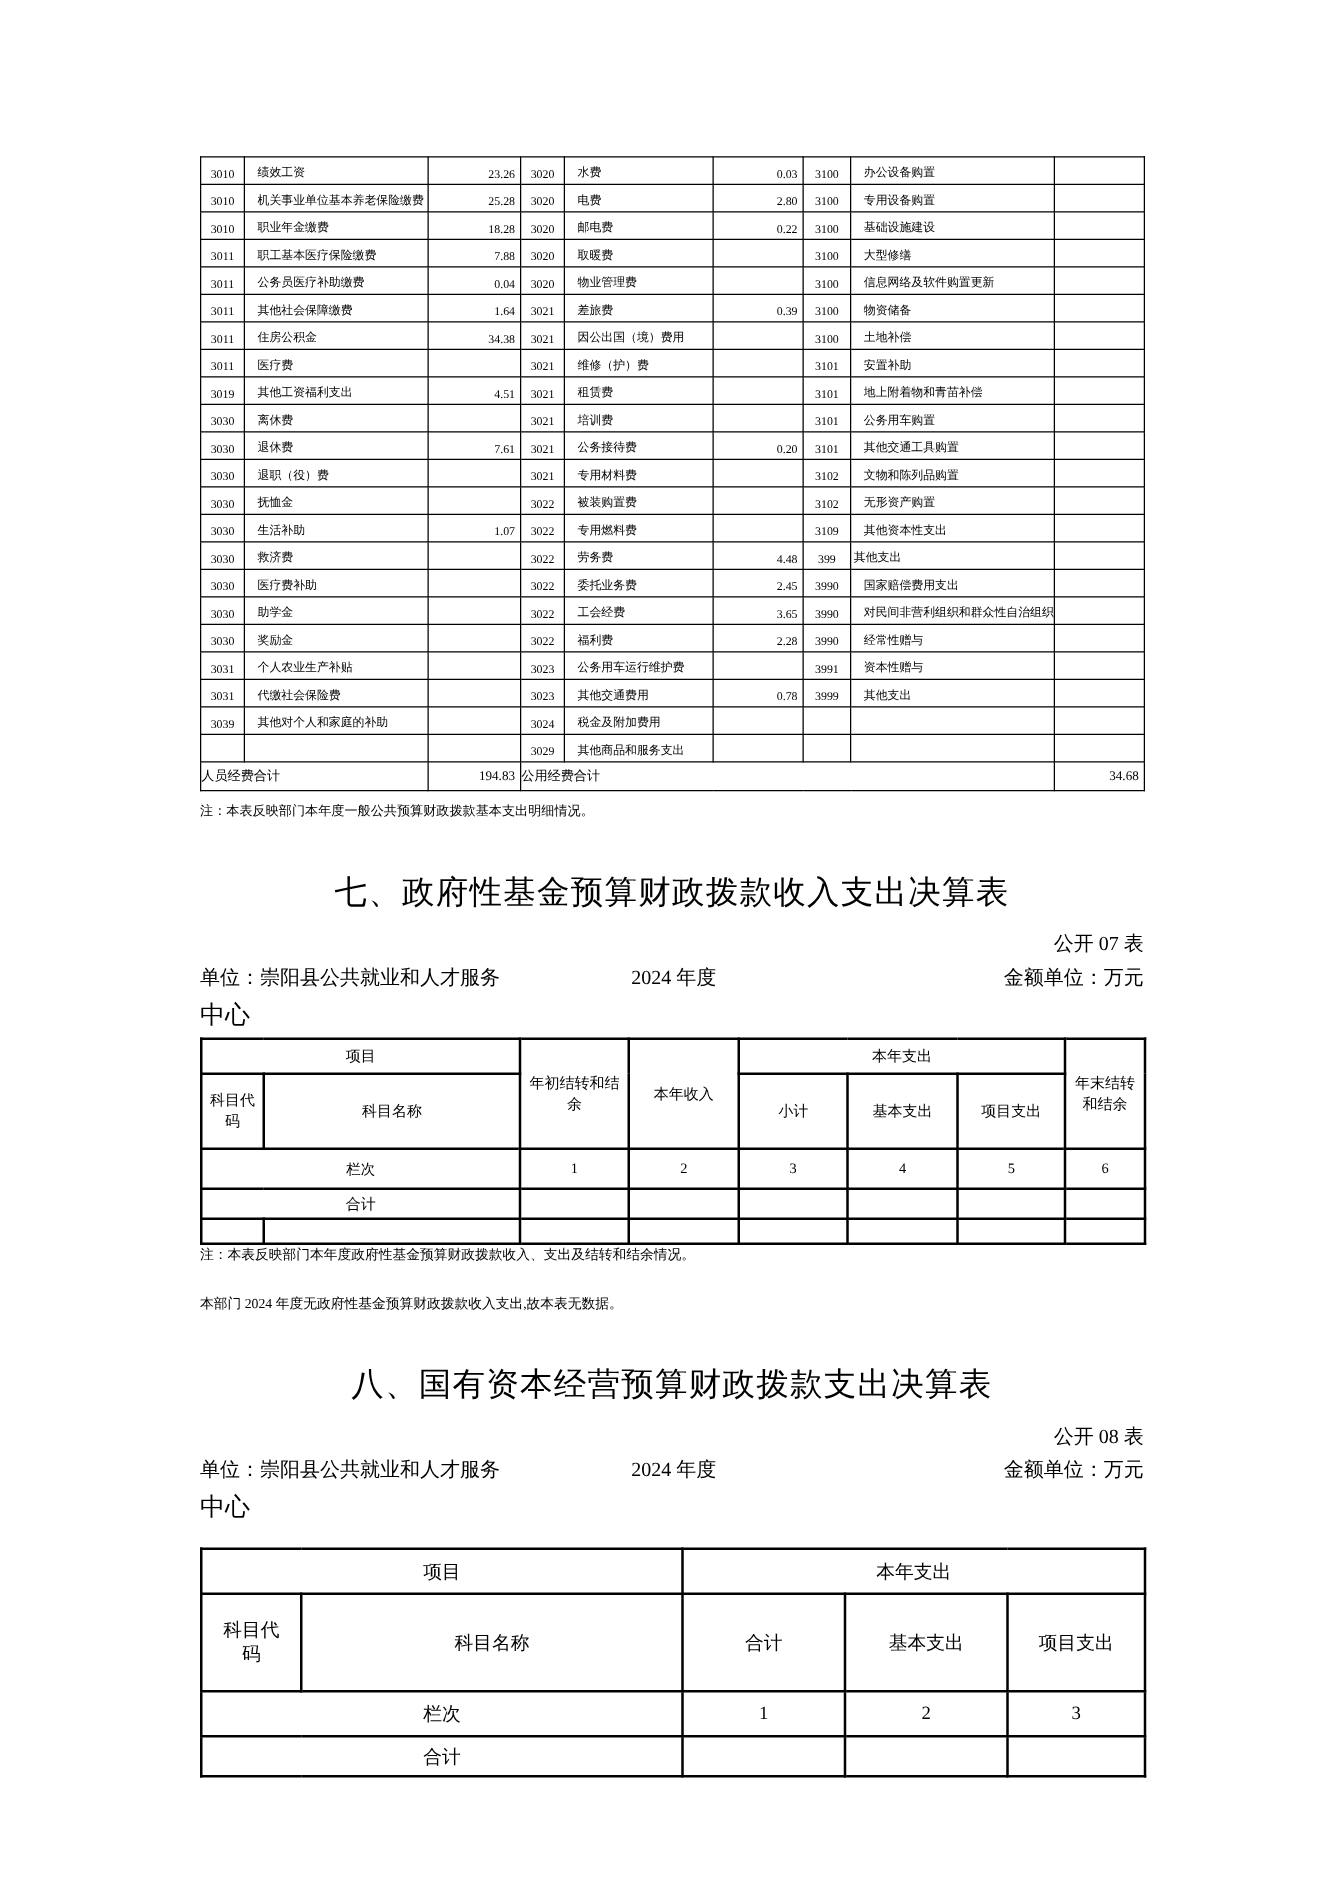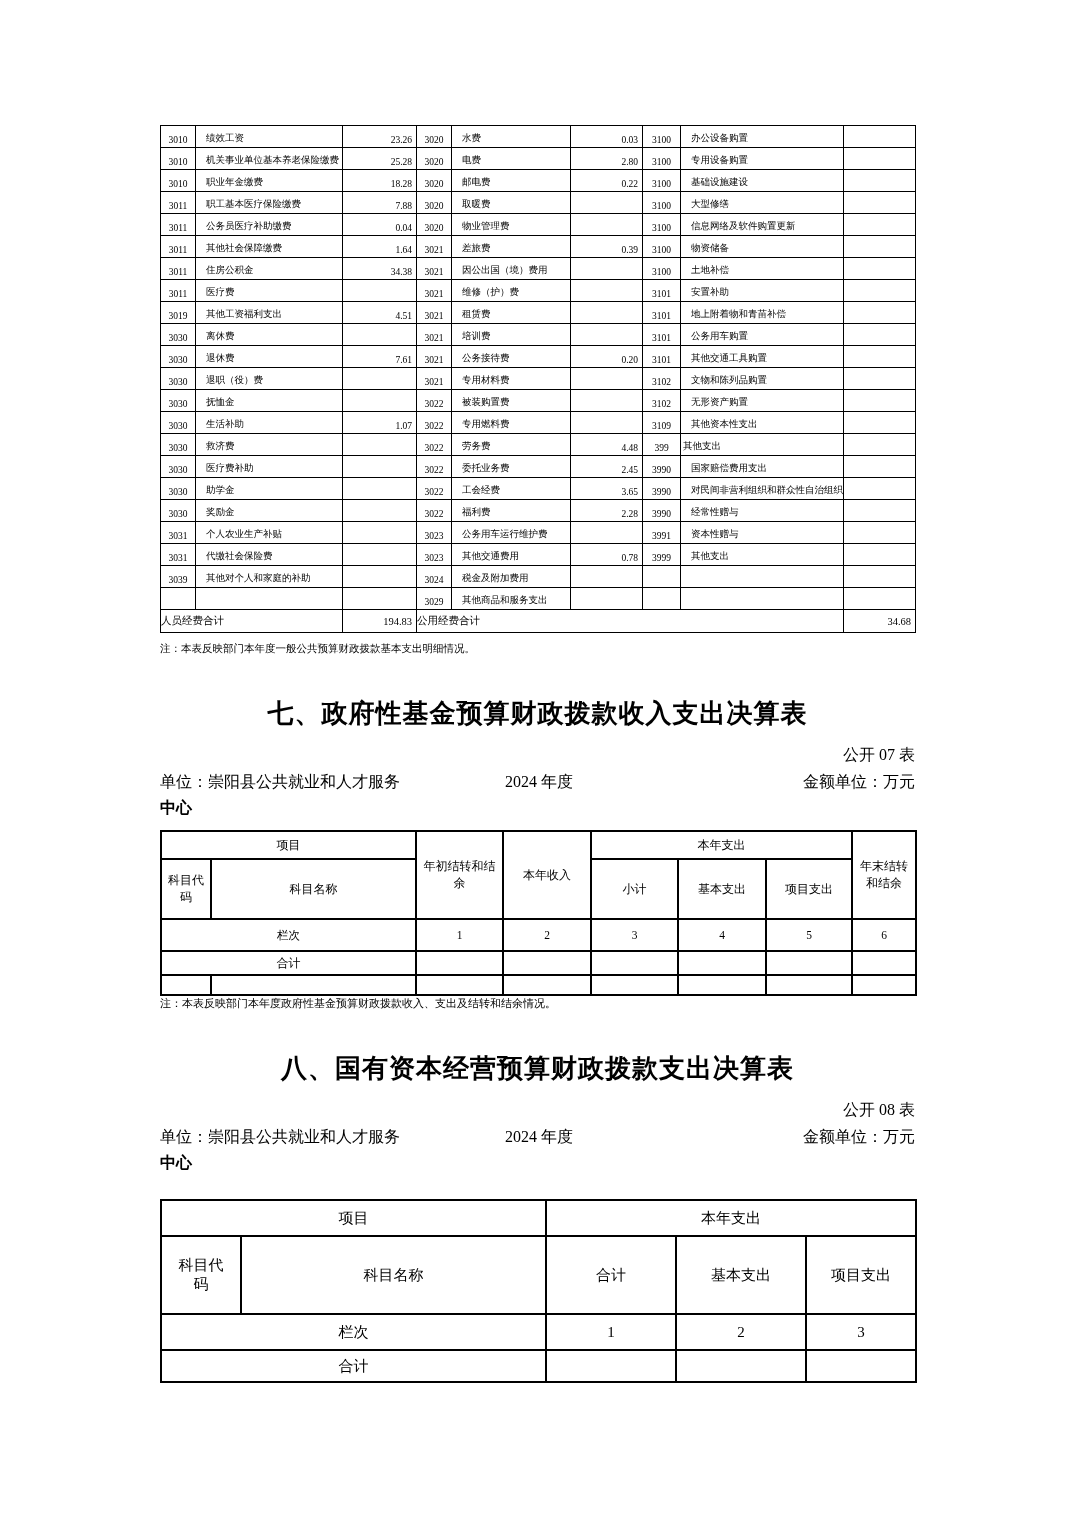--- a/index.html
+++ b/index.html
@@ -24,27 +24,27 @@
   .t1 td.n.lv0{padding-left:2px;}
   .t1 td.v{text-align:right;padding-right:4px;}
   .t1 tr.foot td{height:22px;font-size:10.5px;vertical-align:middle;padding:0;}
   .t1 tr.foot td.v{text-align:right;padding-right:4px;}
 
   .note1{margin-top:9px;font-size:10.5px;}
 
   
   .sec-title{
     margin-top:40px;text-align:center;font-family:"Liberation Sans","DejaVu Sans",sans-serif;
-    font-weight:bold;font-size:26px;letter-spacing:1px;
+    font-weight:normal;font-size:26px;letter-spacing:1px;
   }
   .pub-label{margin-top:14px;text-align:right;font-size:16px;}
   .unit-line{margin-top:6px;font-size:16px;position:relative;height:26px;}
   .unit-line .u-year{position:absolute;left:345px;top:0;}
   .unit-line .u-amount{position:absolute;right:0;top:0;}
-  .unit-line2{font-size:16px;height:30px;font-weight:bold;}
+  .unit-line2{font-size:20px;height:30px;}
 
   
   .t7{margin-top:2px;}
   .t7 td{border:2px solid #000;text-align:center;vertical-align:middle;font-size:12px;padding:0 2px;}
   .t7 tr.r1 td{height:26px;}
   .t7 tr.r2 td{height:58px;}
   .t7 tr.r3 td{height:30px;font-size:11.5px;}
   .t7 tr.r4 td{height:22px;}
   .t7 tr.r5 td{height:18px;}
 
@@ -393,20 +393,21 @@
           <td></td>
           <td></td>
       <td></td>
           <td></td>
           <td></td>
     </tr>
   </tbody>
     </table>
 
   <div class="note7">注：本表反映部门本年度政府性基金预算财政拨款收入、支出及结转和结余情况。</div>
+  <div class="para7">本部门 2024 年度无政府性基金预算财政拨款收入支出,故本表无数据。</div>
 
   <div class="sec-title">八、国有资本经营预算财政拨款支出决算表</div>
   <div class="pub-label">公开 08 表</div>
   <div class="unit-line">
     <span>单位：崇阳县公共就业和人才服务</span>
     <span class="u-year">2024 年度</span>
     <span class="u-amount">金额单位：万元</span>
   </div>
   <div class="unit-line2">中心</div>
 

